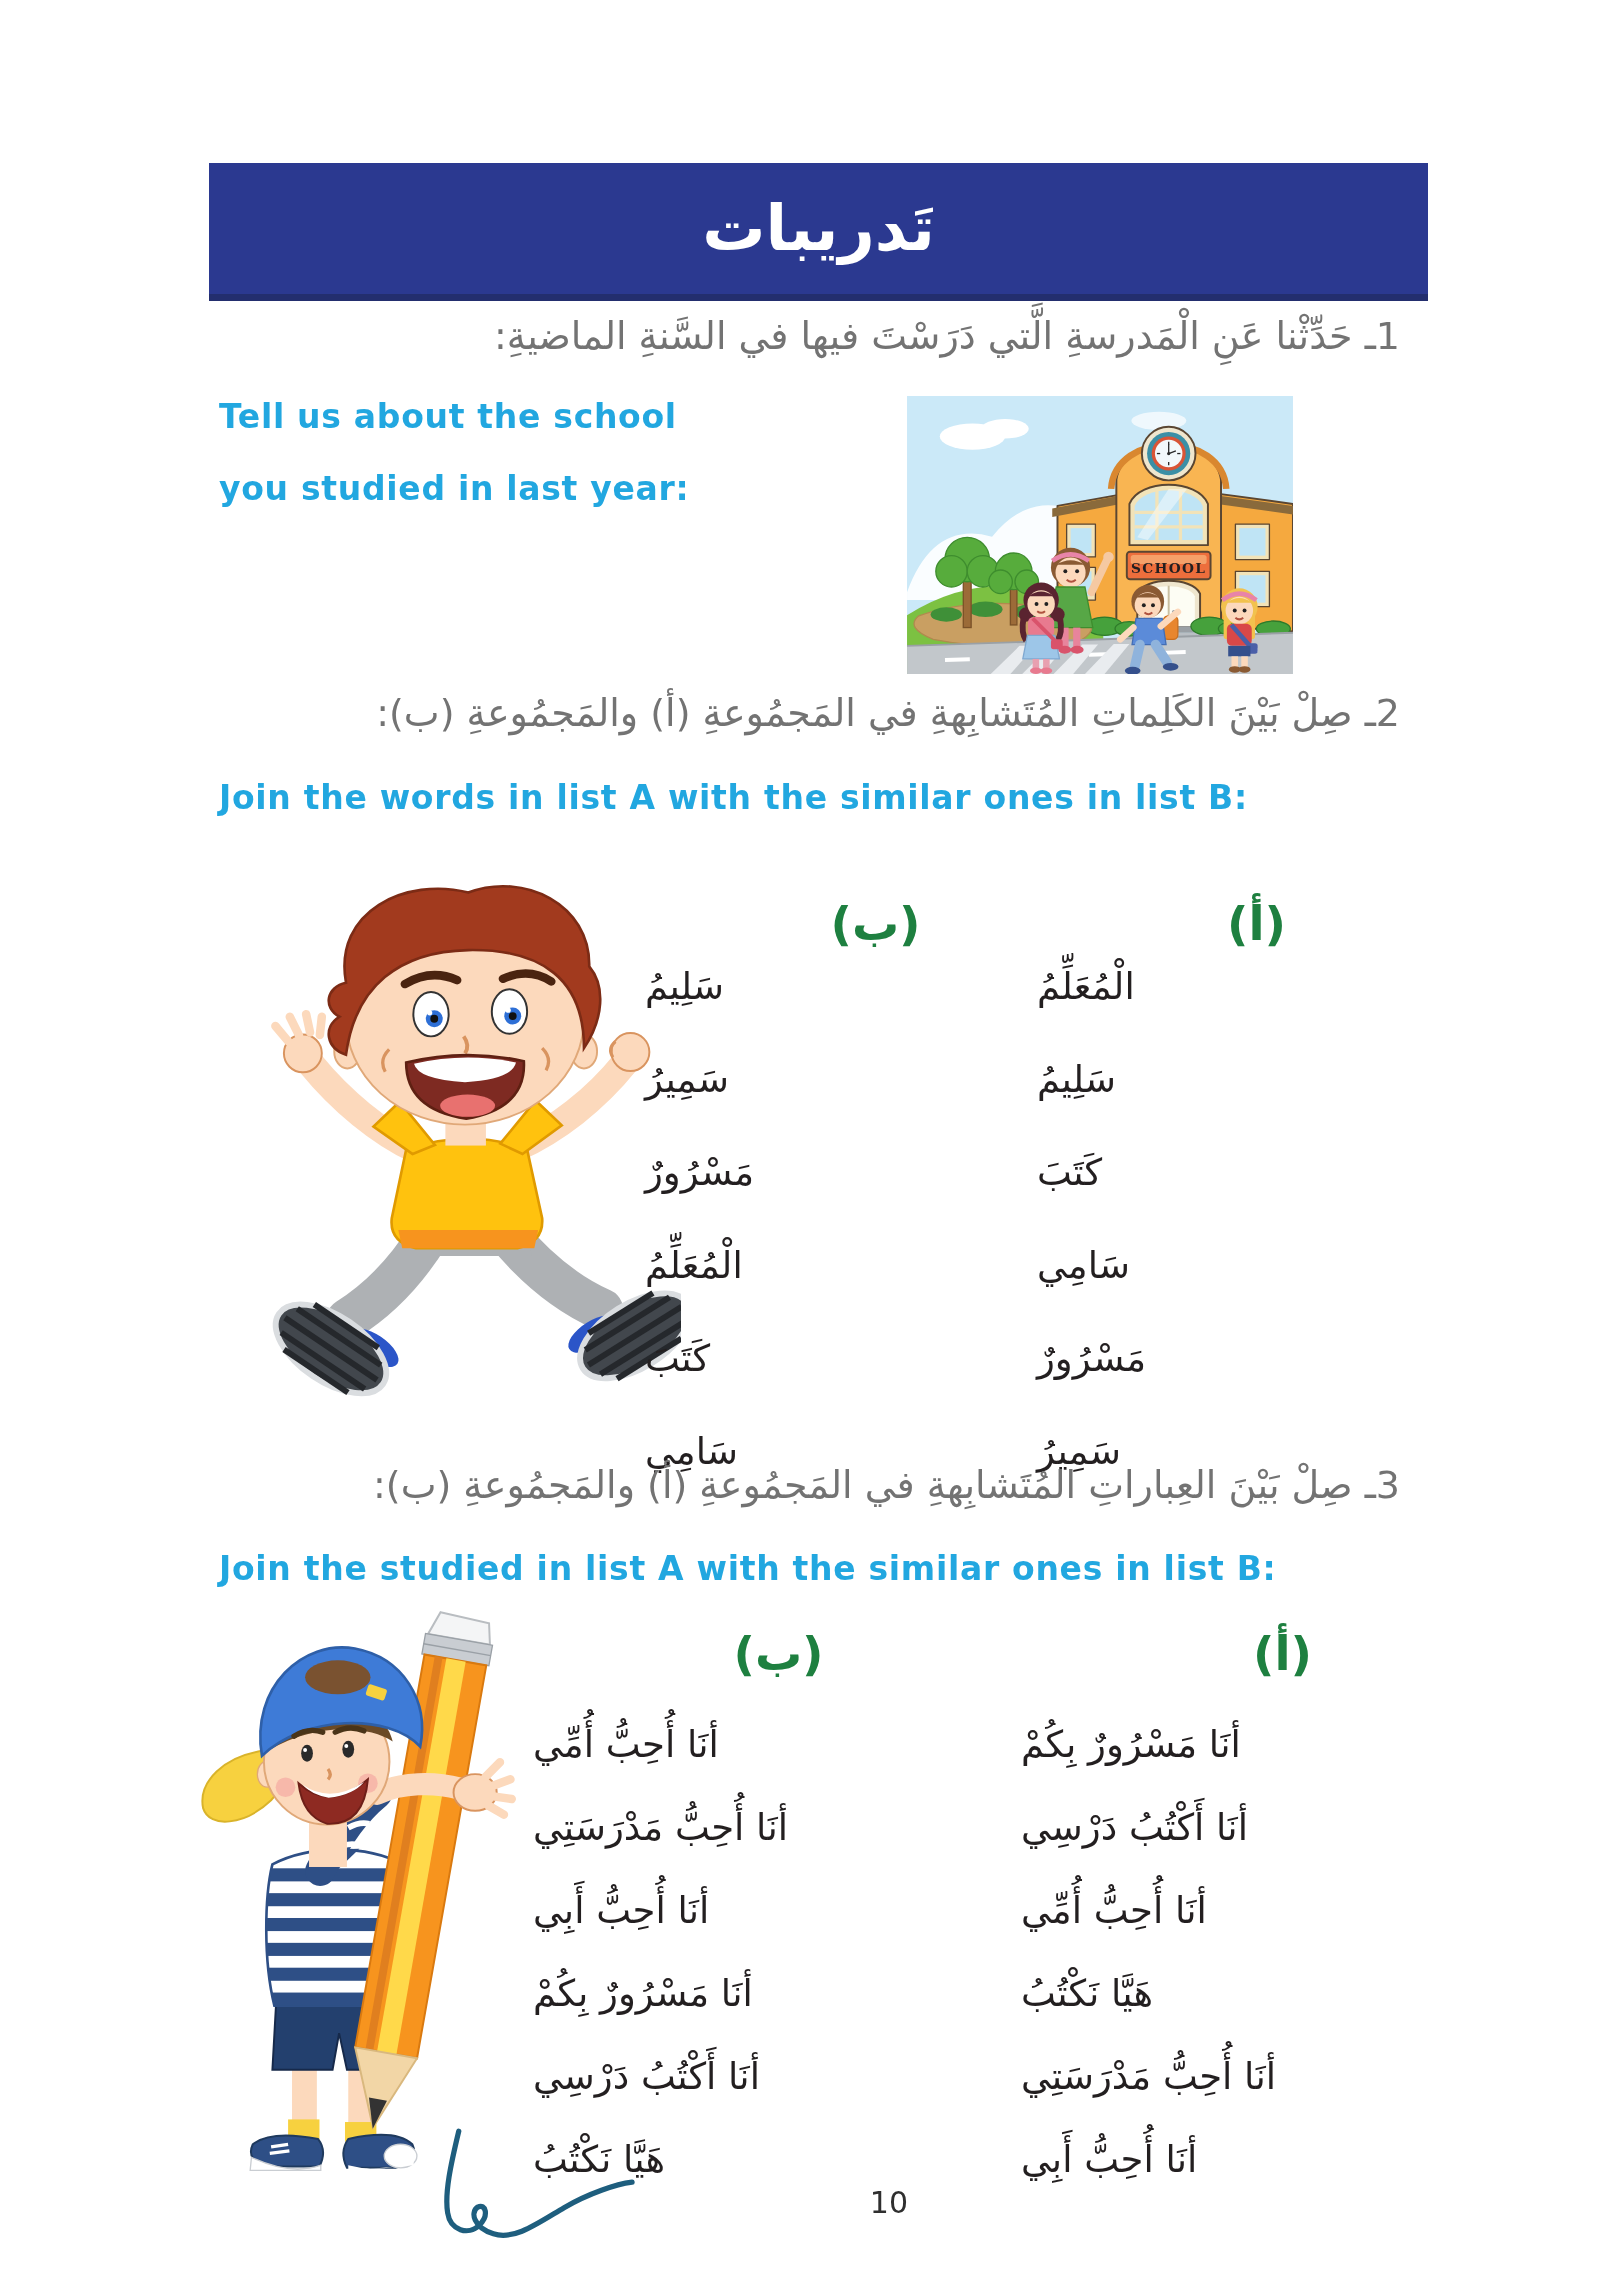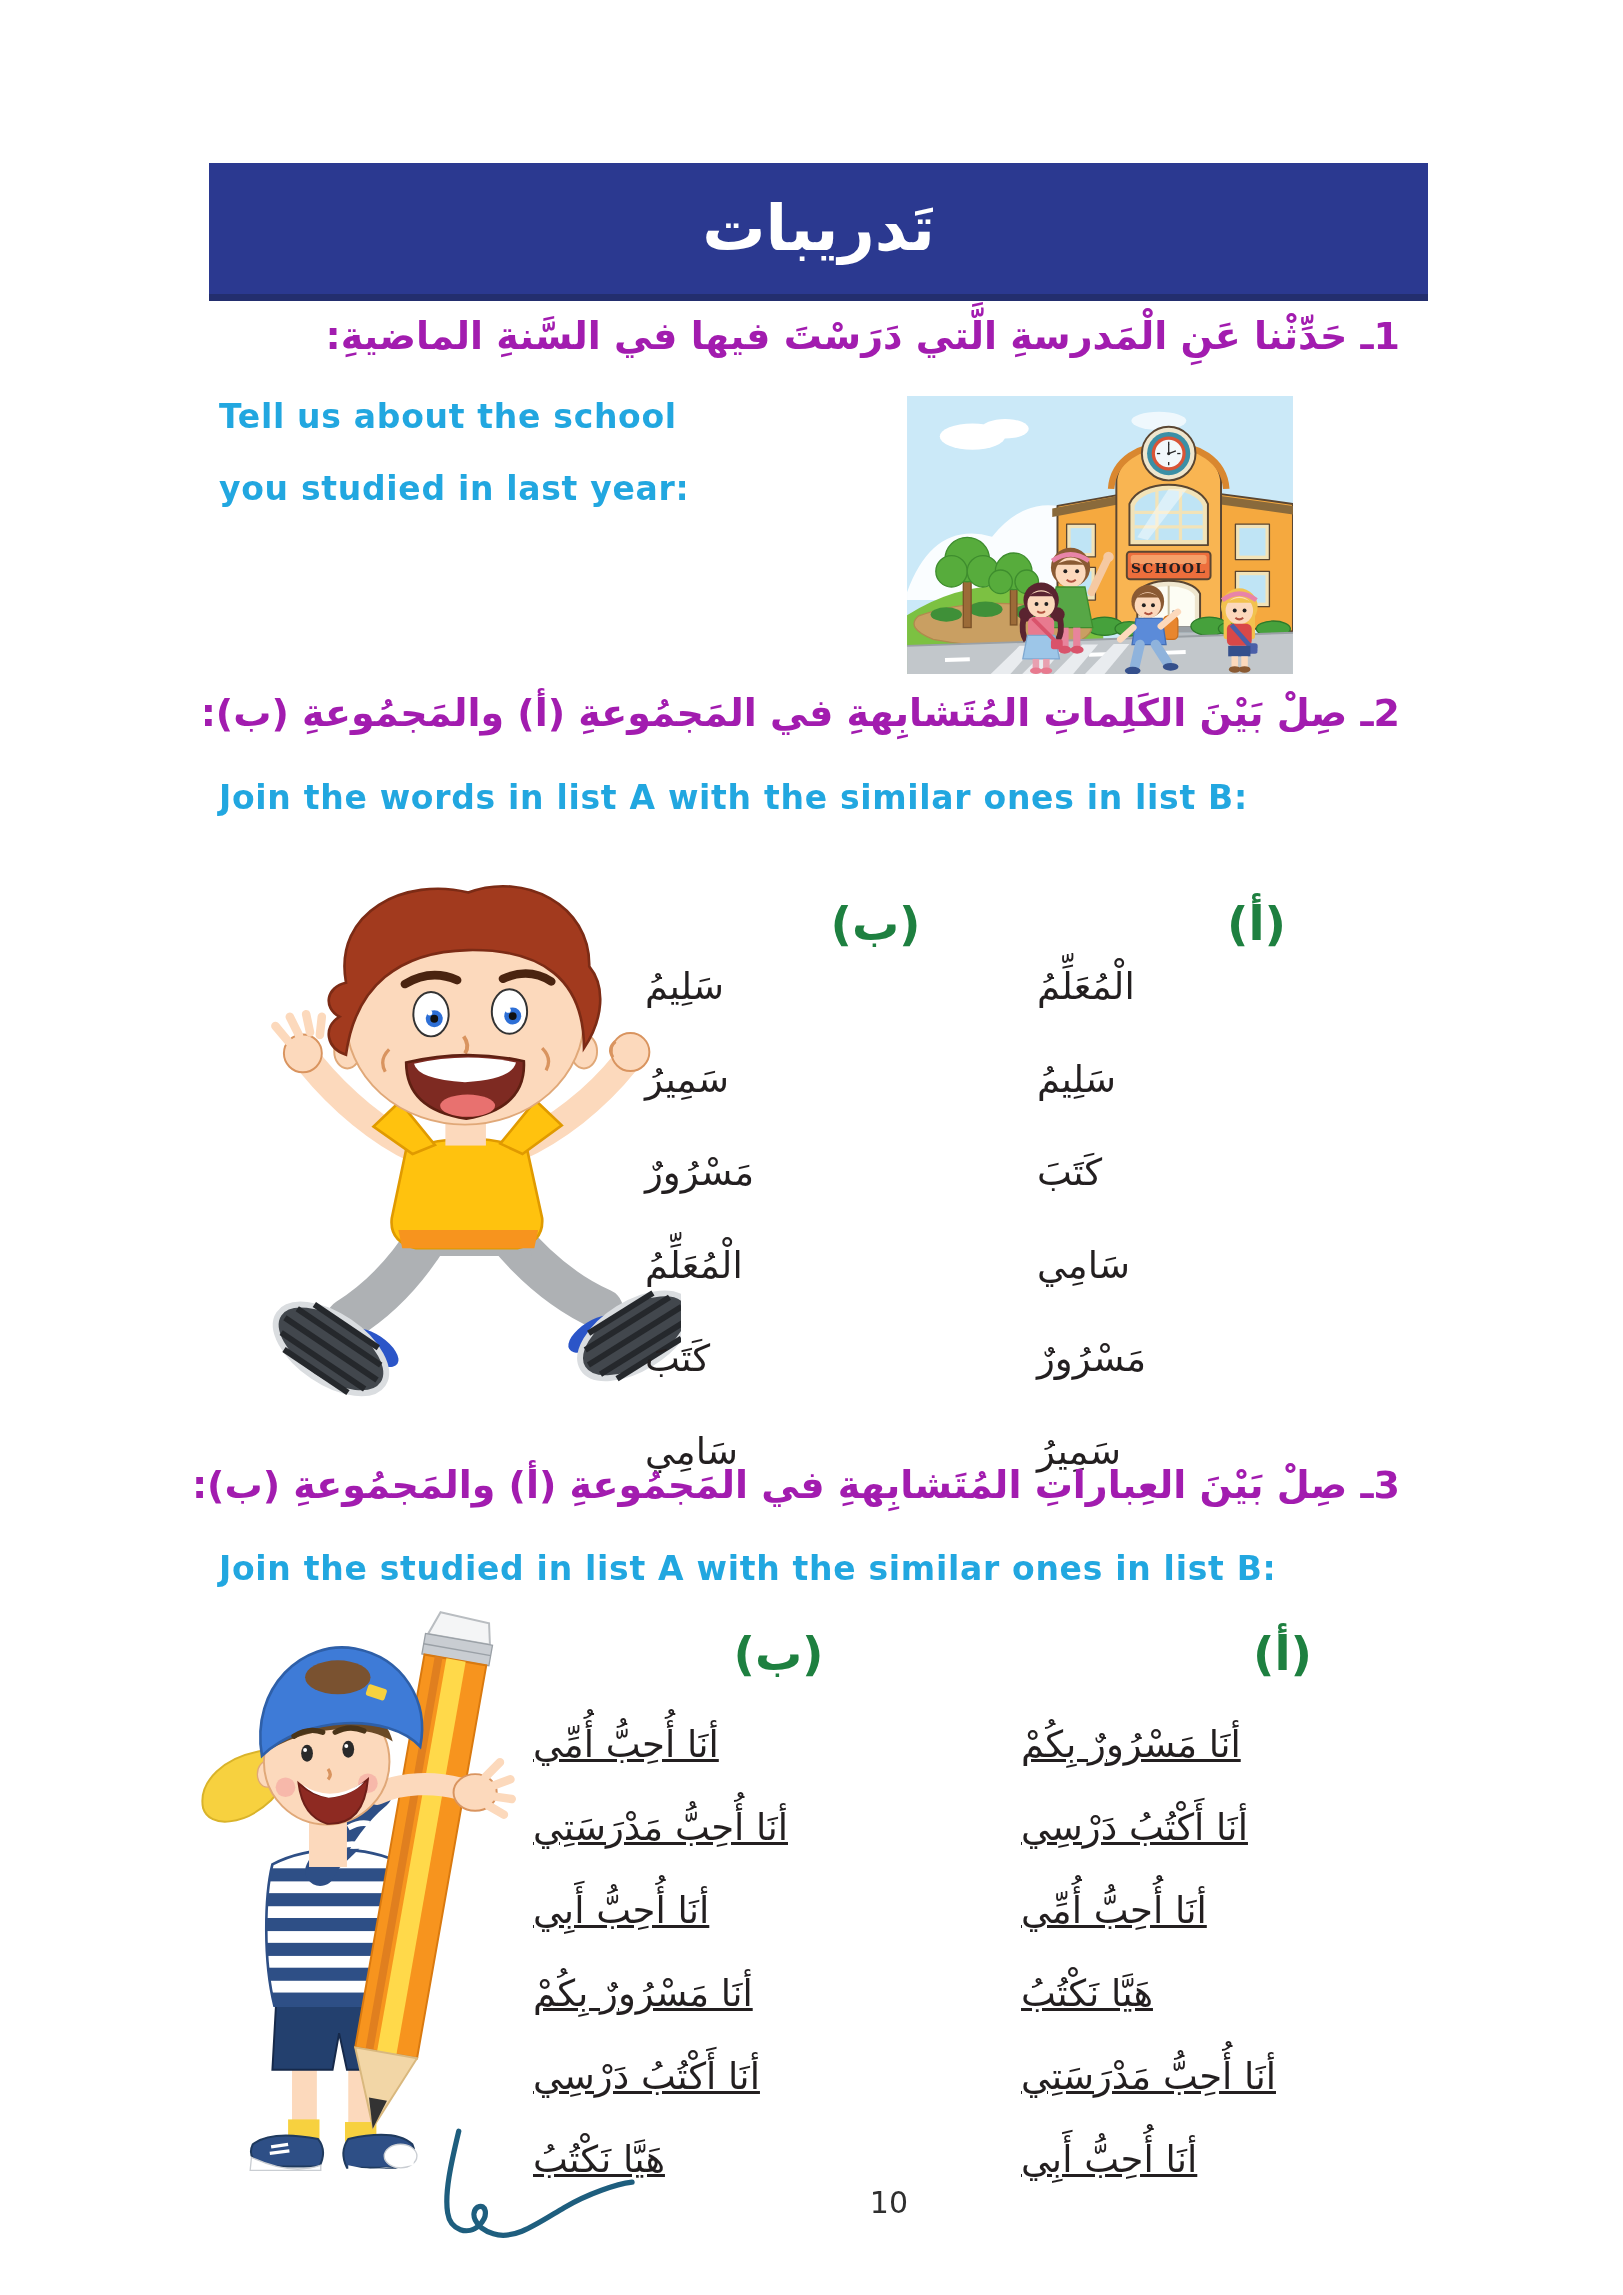--- a/index.html
+++ b/index.html
@@ -9,21 +9,21 @@
   }
   .abs{position:absolute;margin-top:11px;}
   
   #banner{
     left:209px;top:152px;width:1219px;height:131px;background:#2B3990;
     border-bottom:7.9px solid #232E6E;display:flex;align-items:center;justify-content:center;
   }
   #banner .t{color:#ffffff;font-size:63px;font-weight:bold;direction:rtl;}
   
   .ar-heading{
-    color:#a21caf;font-weight:bold;font-size:38px;direction:rtl;text-align:right;
+    color:#737373;font-weight:normal;font-size:38px;direction:rtl;text-align:right;
     white-space:nowrap;line-height:1.25;
   }
   #ex1-ar{right:223px;top:302px;}
   #ex2-ar{right:223px;top:679px;}
   #ex3-ar{right:223px;top:1451px;}
   
   .en-sub{color:#22A7E0;font-weight:bold;font-size:33px;white-space:nowrap;letter-spacing:0.7px;}
   #ex1-en1{left:219px;top:386px;}
   #ex1-en2{left:219px;top:458px;}
   #ex2-en{left:219px;top:767px;}
@@ -42,21 +42,21 @@
   #ex2-hb{left:810px;top:870px;}
   #ex3-ha{left:1217px;top:1600px;}
   #ex3-hb{left:713px;top:1600px;}
   
   .col{display:flex;flex-direction:column;}
   .col .row{
     display:flex;align-items:center;justify-content:flex-end;direction:rtl;
     color:#231F20;font-size:37px;white-space:nowrap;line-height:1;
   }
   .r142{height:93px;}
-  .r127{height:83px;text-decoration:underline;}
+  .r127{height:83px;}
   #ex2-cola{left:1037px;top:929px;width:281px;}
   #ex2-colb{left:645px;top:929px;width:281px;}
   #ex3-cola{left:1021px;top:1692px;width:366px;}
   #ex3-colb{left:533px;top:1692px;width:366px;}
   
   #pageno{left:777px;top:2174px;width:131px;text-align:right;font-size:30px;color:#2F2F2F;}
 </style>
 </head>
 <body>
 

